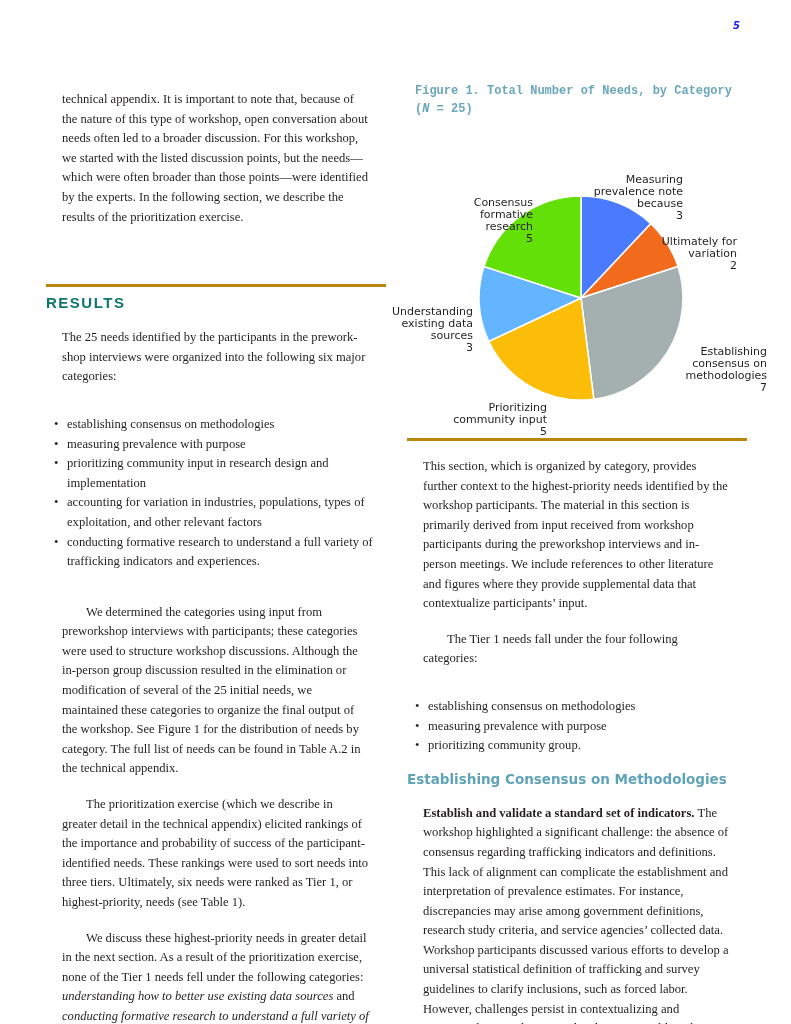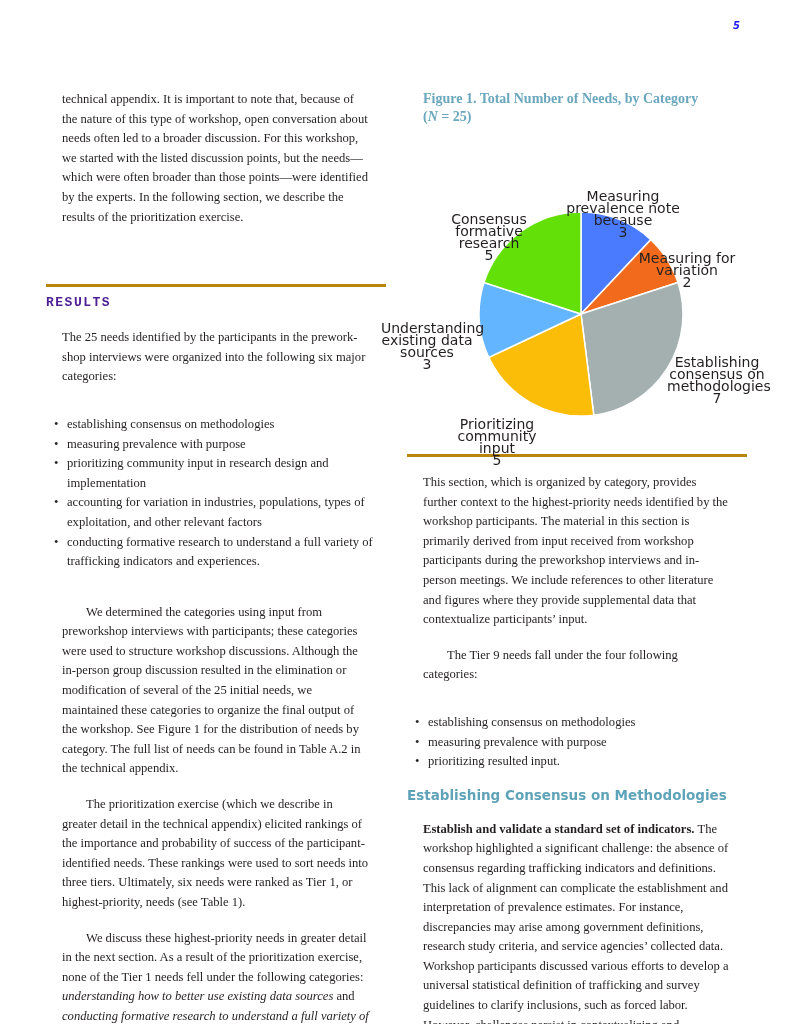--- a/index.html
+++ b/index.html
@@ -6,34 +6,34 @@
   body { width: 791px; height: 1024px; position: relative; overflow: hidden;
          font-family: "Liberation Serif", "DejaVu Serif", serif; color: #231f20; }
   .page-number { position: absolute; left: 733px; top: 20px; font-family: "DejaVu Sans", sans-serif;
                  font-weight: bold; font-style: italic; font-size: 10px; color: #1a1aff; }
   .col { position: absolute; font-size: 12.6px; line-height: 19.6px; }
   .col-left { left: 46px; top: 74px; width: 340px; }
   .col-right { left: 407px; top: 74px; width: 340px; }
   p { margin: 16px; }
   .indent { text-indent: 24px; }
   .rule { height: 3px; background: #b8860b; margin: 0; }
-  .section-heading { font-family: Liberation Mono, monospace; font-weight: bold; color: #4c1d95;
-                     letter-spacing: 1.5px; font-size: 13px; line-height: 18px; margin: 7px 0 2px 0; }
+  .section-heading { font-family: Liberation Sans, sans-serif; font-weight: bold; color: #0f766e;
+                     letter-spacing: 1.5px; font-size: 15px; line-height: 18px; margin: 7px 0 2px 0; }
   .subsection-heading { font-family: "DejaVu Sans", sans-serif; font-weight: bold; color: #5fa3b8;
                         font-size: 13.5px; line-height: 18px; margin: 0 0 2px 0; }
   ul.bullets { list-style: none; margin: 0; padding: 0; }
   ul.bullets li { position: relative; padding-left: 21px; }
   ul.bullets li::before { content: "\2022"; position: absolute; left: 8px; top: 0; }
-  .fig-title { font-family: Liberation Serif, serif; font-weight: bold; color: #6aa7bd;
-               font-size: 14px; line-height: 18px; margin: 16px; }
+  .fig-title { font-family: Liberation Mono, monospace; font-weight: bold; color: #6aa7bd;
+               font-size: 12px; line-height: 18px; margin: 8px; }
   .fig-title i { font-style: italic; }
   .chart-wrap { position: relative; width: 384px; height: 290px; margin-left: -10px; }
   .chart-wrap svg { position: absolute; left: 0; top: 0; }
-  .pie-label { position: absolute; font-family: "DejaVu Sans", sans-serif; font-size: 14px;
-               line-height: 12px; text-align: center; color: #231f20; }
+  .pie-label { position: absolute; font-family: "DejaVu Sans", sans-serif; font-size: 11px;
+               line-height: 12px; text-align: right; color: #231f20; }
   .bold-lead { font-weight: bold; }
   em { font-style: italic; }
 </style>
 </head>
 <body>
 
 <div class="page-number">5</div>
 
 <div class="col col-left">
   <p>technical appendix. It is important to note that, because of the nature of this type of workshop, open conversation about needs often led to a broader discussion. For this workshop, we started with the listed discussion points, but the needs—which were often broader than those points—were identified by the experts. In the following section, we describe the results of the prioritization exercise.</p>
@@ -74,25 +74,25 @@
         <path d="M184,172 L86.99223533789433,140.4802665737554 A102,102 0 0 1 183.99999999999997,70 Z" fill="#64e009" stroke="#ffffff" stroke-width="1.5"></path>
       </svg>
 
     <div class="pie-label" style="left:166px; top:48px; width:120px;">
       <div>Measuring</div>
         <div>prevalence note</div>
         <div>because</div>
         <div>3</div>
     </div>
     <div class="pie-label" style="left:240px; top:110px; width:100px;">
-      <div>Measuring for</div>
+      <div>Ultimately for</div>
         <div>variation</div>
         <div>2</div>
     </div>
-    <div class="pie-label" style="left:270px; top:214px; width:100px;">
+    <div class="pie-label" style="left:270px; top:220px; width:100px;">
       <div>Establishing</div>
         <div>consensus on</div>
         <div>methodologies</div>
         <div>7</div>
     </div>
     <div class="pie-label" style="left:50px; top:276px; width:100px;">
       <div>Prioritizing</div>
         <div>community input</div>
         <div>5</div>
     </div>
@@ -106,25 +106,25 @@
       <div>Consensus</div>
         <div>formative</div>
         <div>research</div>
         <div>5</div>
     </div>
   </div>
 
   <div style="height:22px"></div>
   <div class="rule"></div>
   <p>This section, which is organized by category, provides further context to the highest-priority needs identified by the workshop participants. The material in this section is primarily derived from input received from workshop participants during the preworkshop interviews and in-person meetings. We include references to other literature and figures where they provide supplemental data that contextualize participants’ input.</p>
-  <p class="indent">The Tier 9 needs fall under the four following categories:</p>
+  <p class="indent">The Tier 1 needs fall under the four following categories:</p>
 
   <div style="height:12px"></div>
   <ul class="bullets">
     <li>establishing consensus on methodologies</li>
     <li>measuring prevalence with purpose</li>
-    <li>prioritizing resulted input.</li>
+    <li>prioritizing community group.</li>
   </ul>
 
   <div style="height:14px"></div>
   <div class="subsection-heading">Establishing Consensus on Methodologies</div>
   <p><span class="bold-lead">Establish and validate a standard set of indicators.</span><span> The workshop highlighted a significant challenge: the absence of consensus regarding trafficking indicators and definitions. This lack of alignment can complicate the establishment and interpretation of prevalence estimates. For instance, discrepan­cies may arise among government definitions, research study criteria, and service agencies’ collected data. Workshop partici­pants discussed various efforts to develop a universal statisti­cal definition of trafficking and survey guidelines to clarify inclusions, such as forced labor. However, challenges persist in contextualizing and operationalizing indicators to local con­texts. Although some advocate for adopting established interna-</span></p>
 </div>
 
 </body></html>

